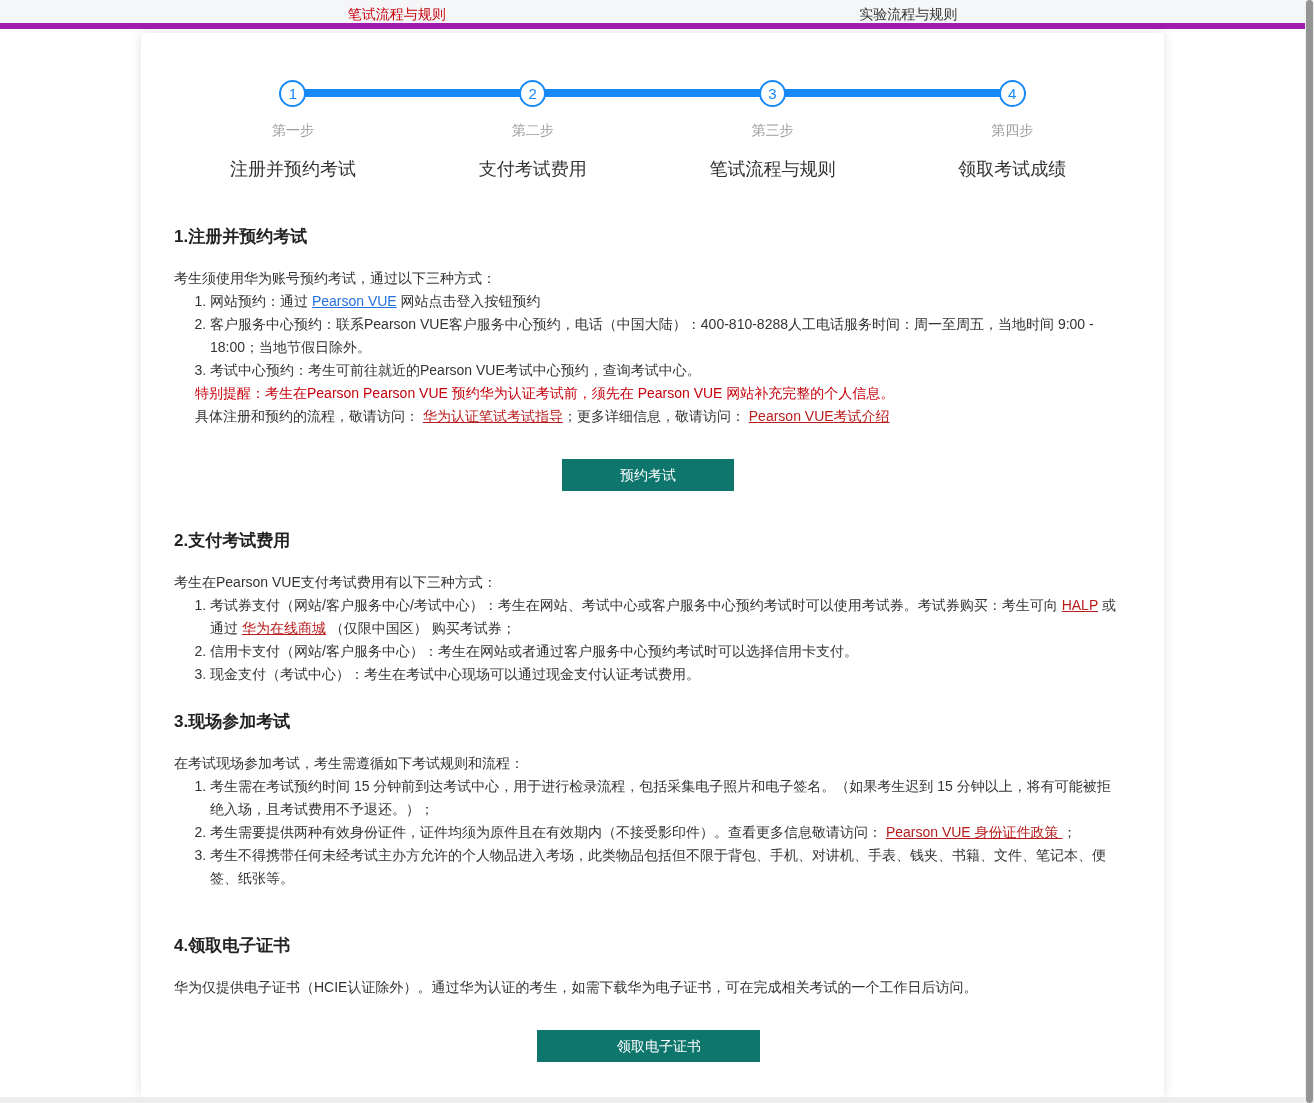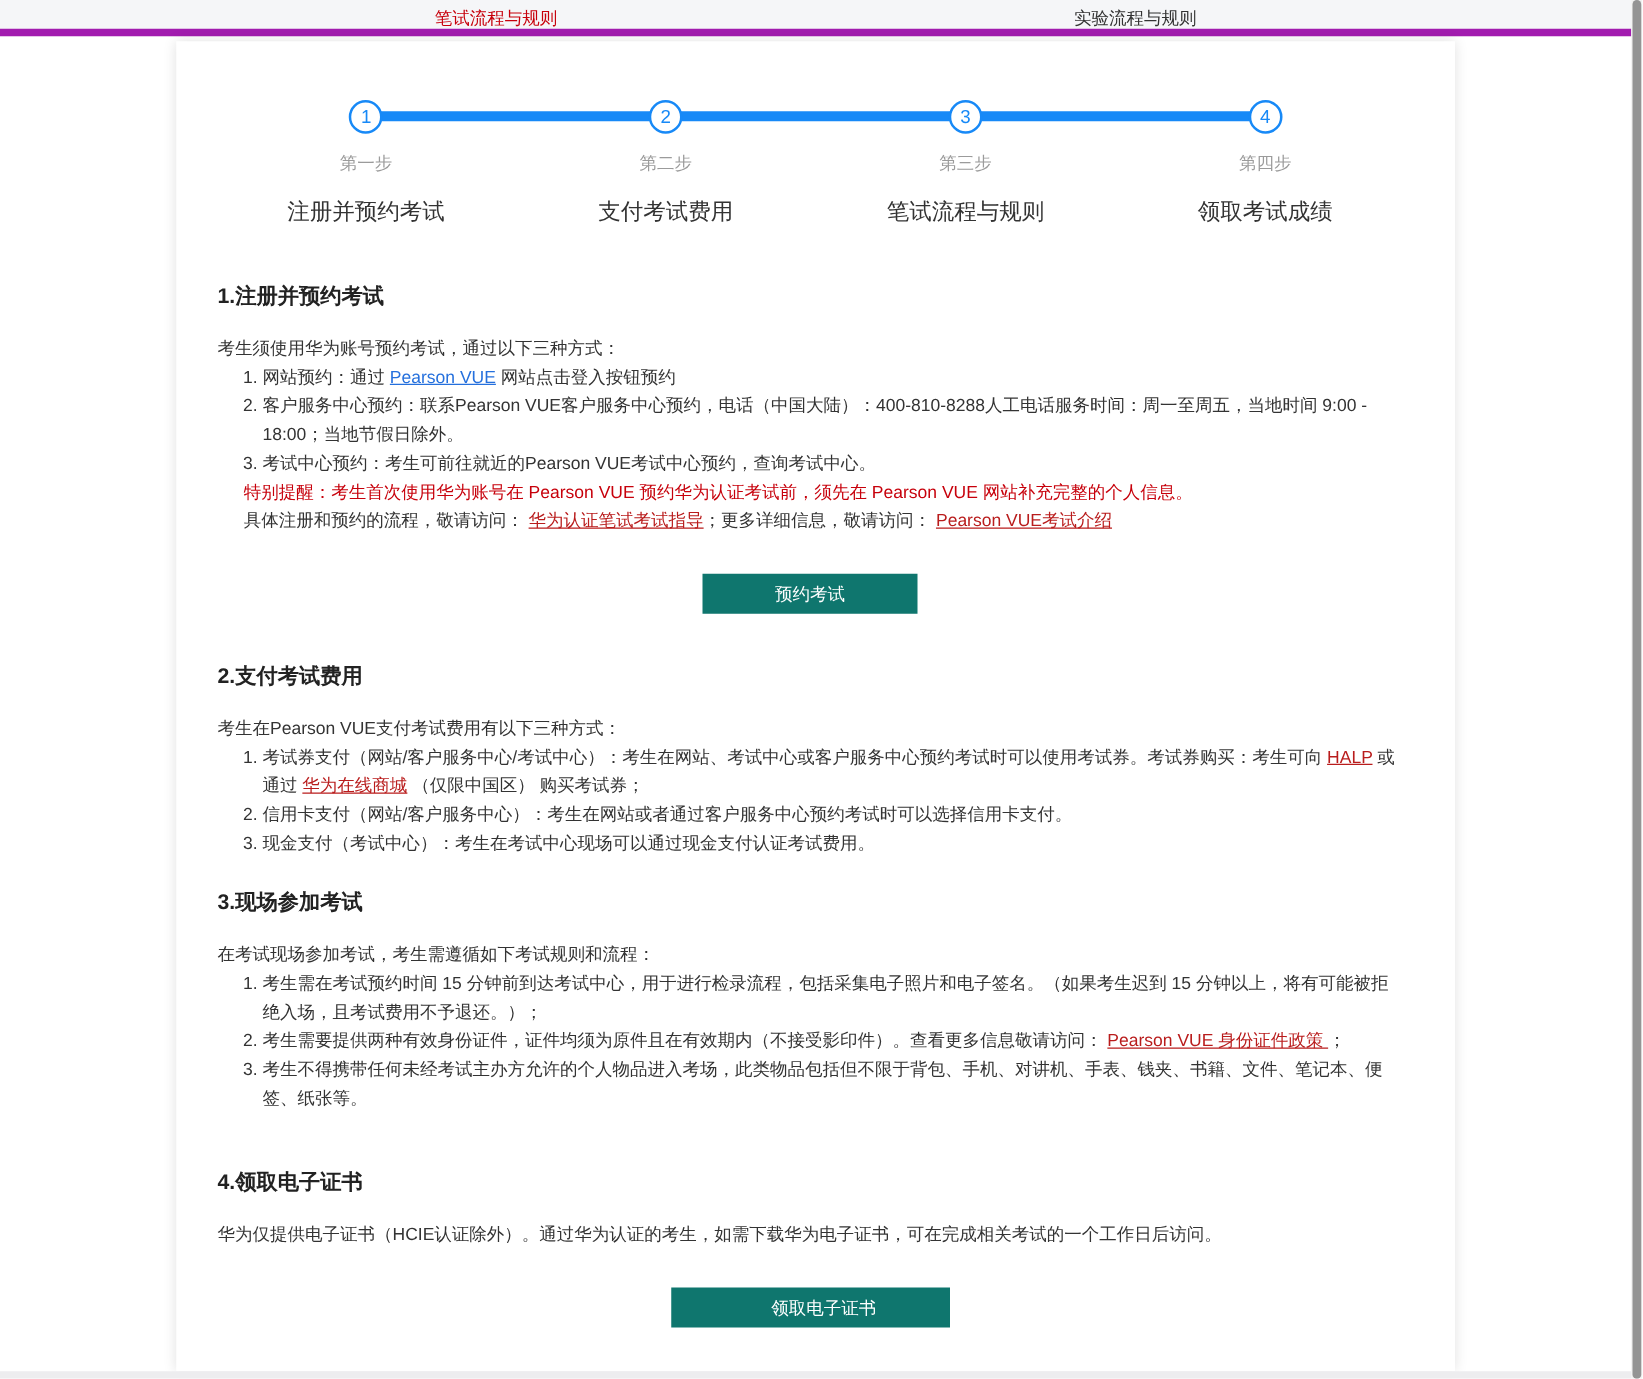--- a/index.html
+++ b/index.html
@@ -130,21 +130,21 @@
       <div class="section-heading">1.注册并预约考试</div>
       <div class="intro">考生须使用华为账号预约考试，通过以下三种方式：</div>
       <ol>
         <li>
           <span>网站预约：通过 </span><a class="link-blue">Pearson VUE</a><span> 网站点击登入按钮预约</span>
         </li>
         <li>客户服务中心预约：联系Pearson VUE客户服务中心预约，电话（中国大陆）：400-810-8288人工电话服务时间：周一至周五，当地时间 9:00 - 18:00；当地节假日除外。</li>
         <li>考试中心预约：考生可前往就近的Pearson VUE考试中心预约，查询考试中心。</li>
       </ol>
       <div class="reminder-block">
-        <div class="reminder red-text">特别提醒：考生首次使用华为账号在 Pearson VUE 预约华为认证考试前，须先在 Pearson VUE 网站补充完整的个人信息。</div>
+        <div class="reminder red-text">特别提醒：考生在Pearson Pearson VUE 预约华为认证考试前，须先在 Pearson VUE 网站补充完整的个人信息。</div>
         <div class="reminder">
           <span>具体注册和预约的流程，敬请访问： </span><a class="link-red">华为认证笔试考试指导</a><span>；更多详细信息，敬请访问： </span><a class="link-red">Pearson VUE考试介绍</a>
         </div>
       </div>
       <button class="primary-btn btn-book">预约考试</button>
     </div>
 
     <div class="section mt-s2">
       <div class="section-heading">2.支付考试费用</div>
       <div class="intro">考生在Pearson VUE支付考试费用有以下三种方式：</div>

